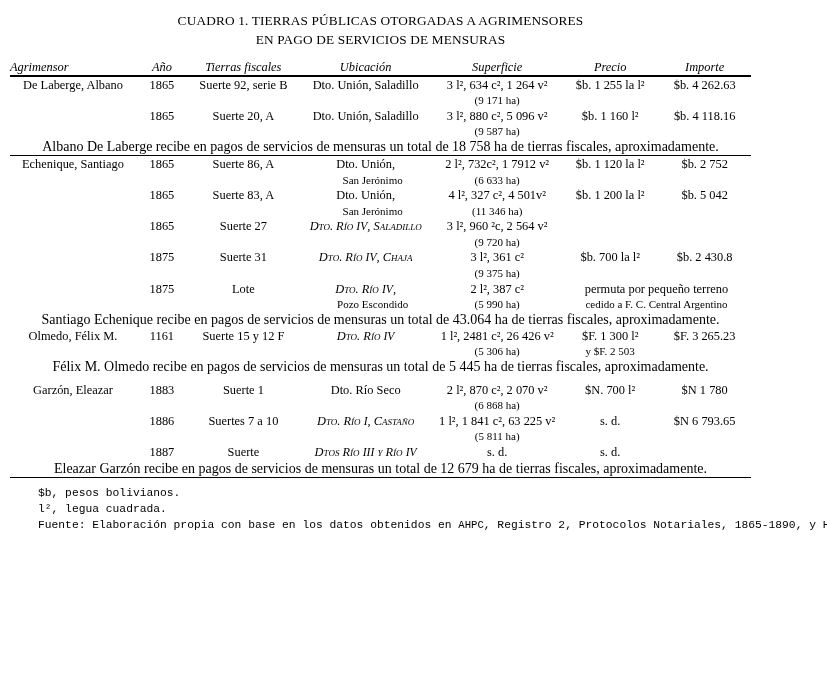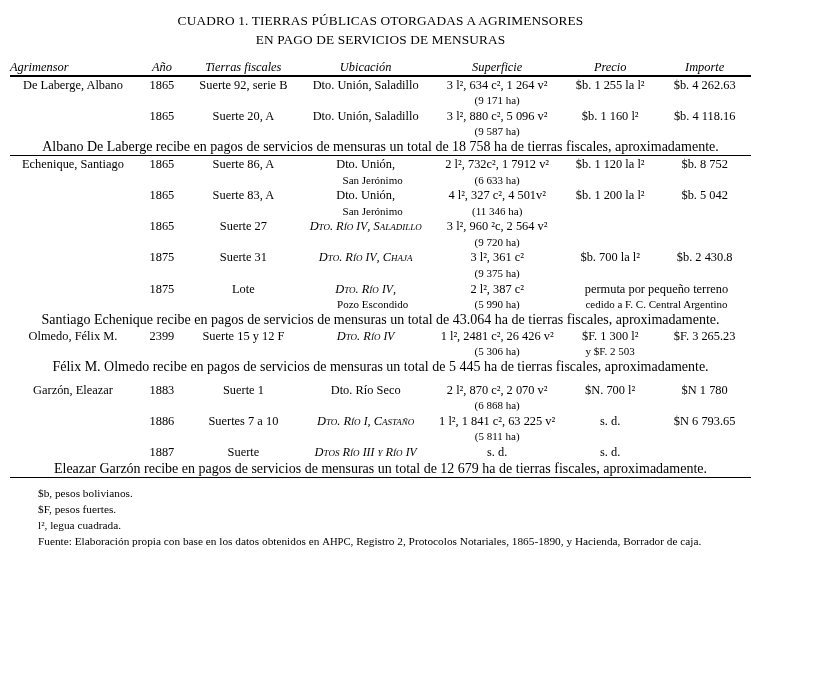--- a/index.html
+++ b/index.html
@@ -85,20 +85,21 @@
   .summary-pad td { padding-top: 7px; }
   .sc { font-variant: small-caps; font-style: italic; }
   .spacer td { height: 7px; font-size: 0; line-height: 0; }
 
   
   .notes {
     margin-top: 7px;
     padding-left: 28px;
     font-size: 11.3px;
     line-height: 1.42;
+    font-family: Liberation Mono, monospace;
   }
   .notes div { white-space: nowrap; }
 </style>
 </head>
 <body>
 
 <div class="page">
 
   <div class="title-block">
     <span class="title-line">CUADRO 1. TIERRAS PÚBLICAS OTORGADAS A AGRIMENSORES</span>
@@ -176,21 +177,21 @@
         <td class="l">Suerte 86, A</td>
         <td class="l">
           <span>Dto. Unión,</span>
           <span class="sub indent2">San Jerónimo</span>
         </td>
         <td class="r">
           <span>2 l², 732c², 1 7912 v²</span>
           <span class="sub">(6 633 ha)</span>
         </td>
         <td class="r">$b. 1 120 la l²</td>
-        <td class="r">$b. 8 752</td>
+        <td class="r">$b. 2 752</td>
       </tr>
       <tr class="datarow">
         <td class="l"></td>
         <td class="c">1865</td>
         <td class="l">Suerte 83, A</td>
         <td class="l">
           <span>Dto. Unión,</span>
           <span class="sub indent2">San Jerónimo</span>
         </td>
         <td class="r">
@@ -240,21 +241,21 @@
           <span>permuta por pequeño terreno</span>
           <span class="sub">cedido a F. C. Central Argentino</span>
         </td>
       </tr>
       <tr class="summary">
         <td class="l" colspan="7">Santiago Echenique recibe en pagos de servicios de mensuras un total de 43.064 ha de tierras fiscales, aproximadamente.</td>
       </tr>
 
       <tr class="datarow">
         <td class="l">Olmedo, Félix M.</td>
-        <td class="c">2399</td>
+        <td class="c">1161</td>
         <td class="l">Suerte 15 y 12 F</td>
         <td class="l sc">Dto. Río <span style="font-variant:small-caps;font-size:0.94em">IV</span></td>
         <td class="r">
           <span>1 l², 2481 c², 26 426 v²</span>
           <span class="sub">(5 306 ha)</span>
         </td>
         <td class="r">
           <span>$F. 1 300 l²</span>
           <span class="sub">y $F. 2 503</span>
         </td>
@@ -305,18 +306,17 @@
       </tr>
 
       <tr class="rule-mid">
           <td colspan="7"></td>
         </tr>
     </tbody>
   </table>
 
   <div class="notes">
     <div>$b, pesos bolivianos.</div>
-    <div>$F, pesos fuertes.</div>
     <div>l², legua cuadrada.</div>
     <div>Fuente: Elaboración propia con base en los datos obtenidos en <span style="font-variant:small-caps;font-size:0.94em">AHPC</span>, Registro 2, Protocolos Notariales, 1865-1890, y Hacienda, Borrador de caja.</div>
   </div>
 
 </div>
 
 </body></html>

